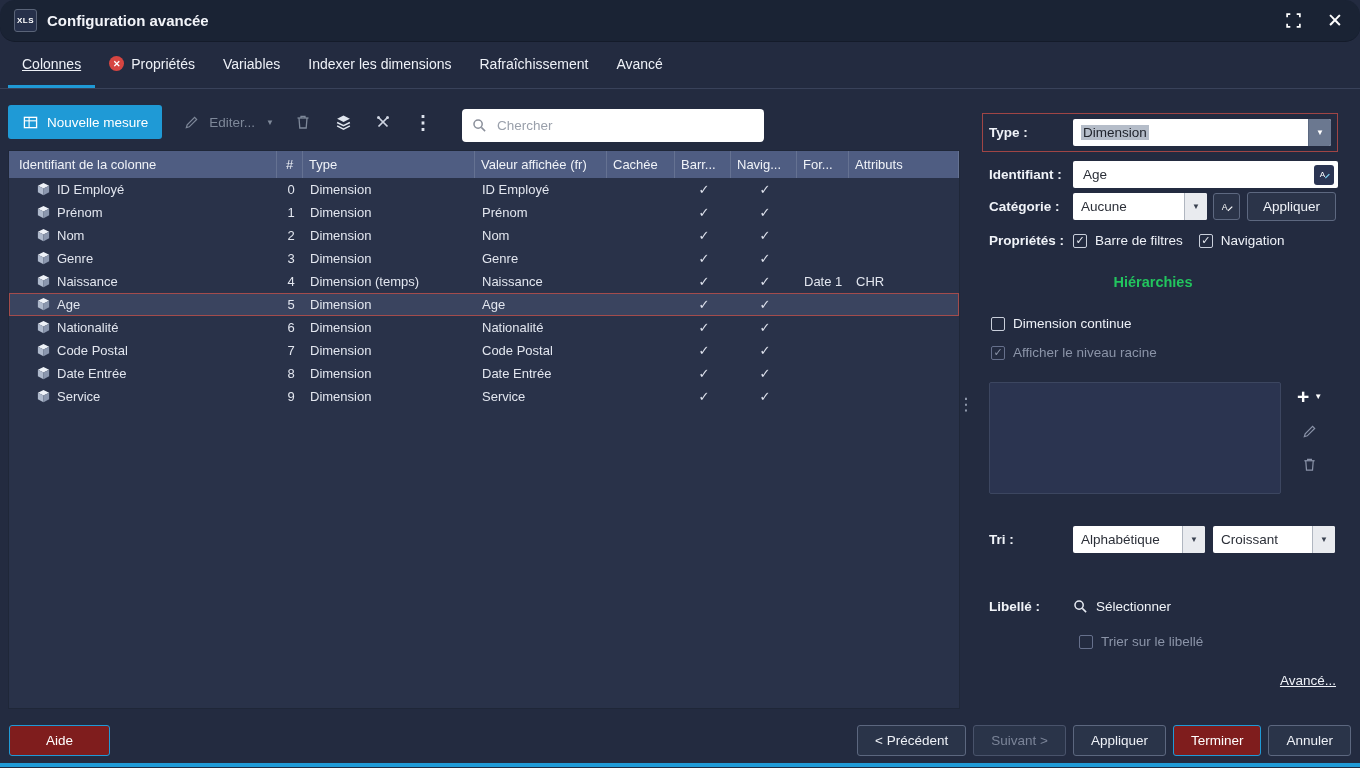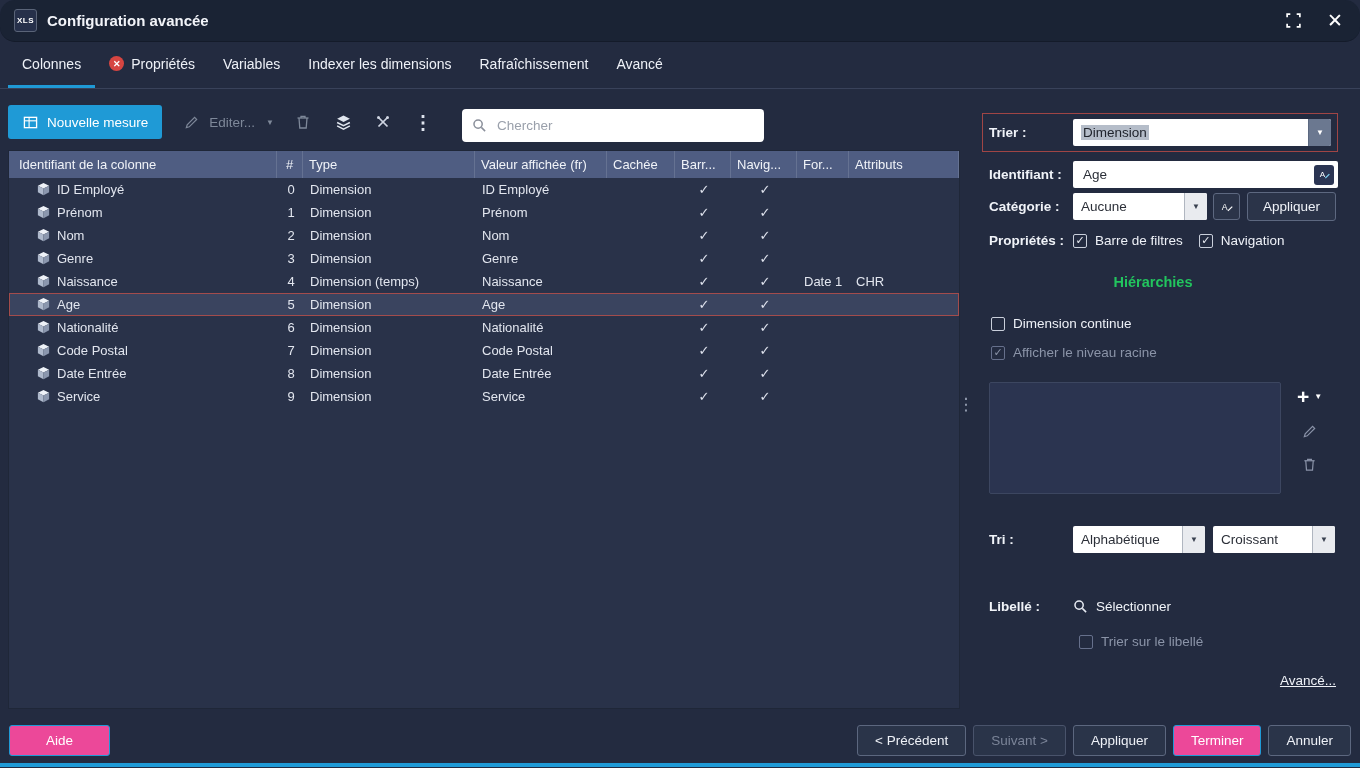--- a/index.html
+++ b/index.html
@@ -20,21 +20,21 @@
   .win-title { font-size:15px; font-weight:bold; color:#f2f4f9; }
   .titlebar-actions { margin-left:auto; display:flex; align-items:center; gap:20px; }
   .tb-btn { width:22px; height:22px; display:flex; align-items:center; justify-content:center; cursor:pointer; }
   .close-glyph { font-size:19px; color:#fff; line-height:1; }
 
   
   .tabbar { height:47px; display:flex; align-items:stretch; padding:0 8px;
     border-bottom:1px solid #39425a; }
   .tab { display:flex; align-items:center; gap:7px; padding:0 14px; font-size:14px;
     color:#eef1f7; border-bottom:3px solid transparent; cursor:pointer; white-space:nowrap; }
-  .tab.active { border-bottom-color:#1f9ad6; }
+  .tab.active { border-bottom-color:#1f9ad6;text-decoration:underline; }
   .err-badge { width:15px; height:15px; border-radius:50%; background:#d64541; color:#fff;
     font-size:9px; font-weight:bold; display:flex; align-items:center; justify-content:center; }
 
   
   .main { display:flex; height:628px; padding:0 8px; }
   .left { width:952px; display:flex; flex-direction:column; }
 
   .toolbar { height:34px; margin:16px 0 11px; display:flex; align-items:center; gap:18px; }
   .btn-primary { background:#1f9ad6; color:#fff; border:none; border-radius:3px; height:34px;
     padding:0 14px; font-size:13.5px; font-family:inherit; display:flex; align-items:center; gap:9px; cursor:pointer; }
@@ -124,21 +124,21 @@
   .advanced { margin-top:24px; text-align:right; padding-right:2px; }
   .advanced a { color:#eef1f7; text-decoration:underline; cursor:pointer; }
 
   
   .footer { height:46px; display:flex; align-items:center; padding:0 9px; gap:7px; }
   .footer .spacer { flex:1; }
   .btn-foot { height:31px; border-radius:3px; font-family:inherit; font-size:13.5px;
     padding:0 17px; cursor:pointer; }
   .btn-foot.dark { background:#2a3449; border:1px solid #5c677f; color:#eef1f7; }
   .btn-foot.dark.disabled { color:#7b8498; border-color:#49536b; cursor:default; }
-  .btn-foot.cyan { background:#ec4899; border:1px solid #1f9ad6; color:#fff; }
+  .btn-foot.cyan { background:#7f1d1d; border:1px solid #1f9ad6; color:#fff; }
   .btn-foot.help { padding:0 36px; }
 
   .bottom-strip { height:4px; background:#1f9ad6; }
 </style>
 </head>
 <body>
 
 <div class="titlebar">
   <div class="app-icon">XLS</div>
   <div class="win-title">Configuration avancée</div>
@@ -470,21 +470,21 @@
     </div>
   </div>
 
   <div class="splitter">
     <span>⋮</span>
   </div>
 
   <div class="panel">
 
     <div class="type-row">
-      <label>Trier :</label>
+      <label>Type :</label>
       <div class="combo focus">
         <span class="combo-text"><span class="hl">Dimension</span></span>
         <span class="combo-caret">▼</span>
       </div>
     </div>
 
     <div class="prow">
       <label>Identifiant :</label>
       <div class="textfield">
         <input value="Age" style="">

